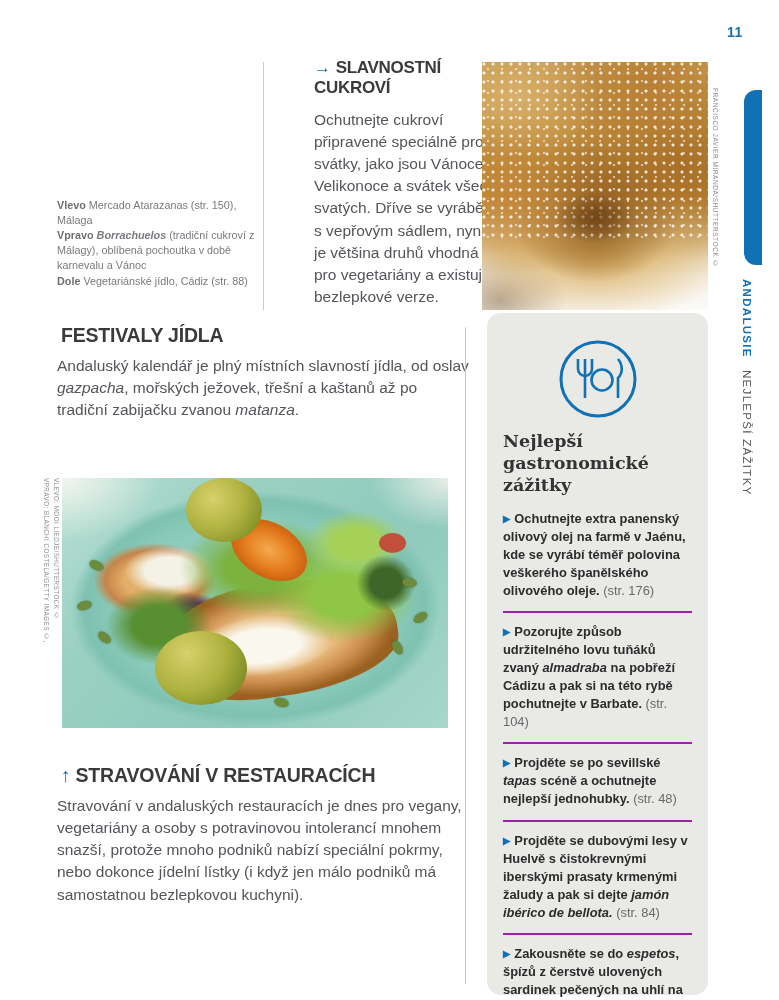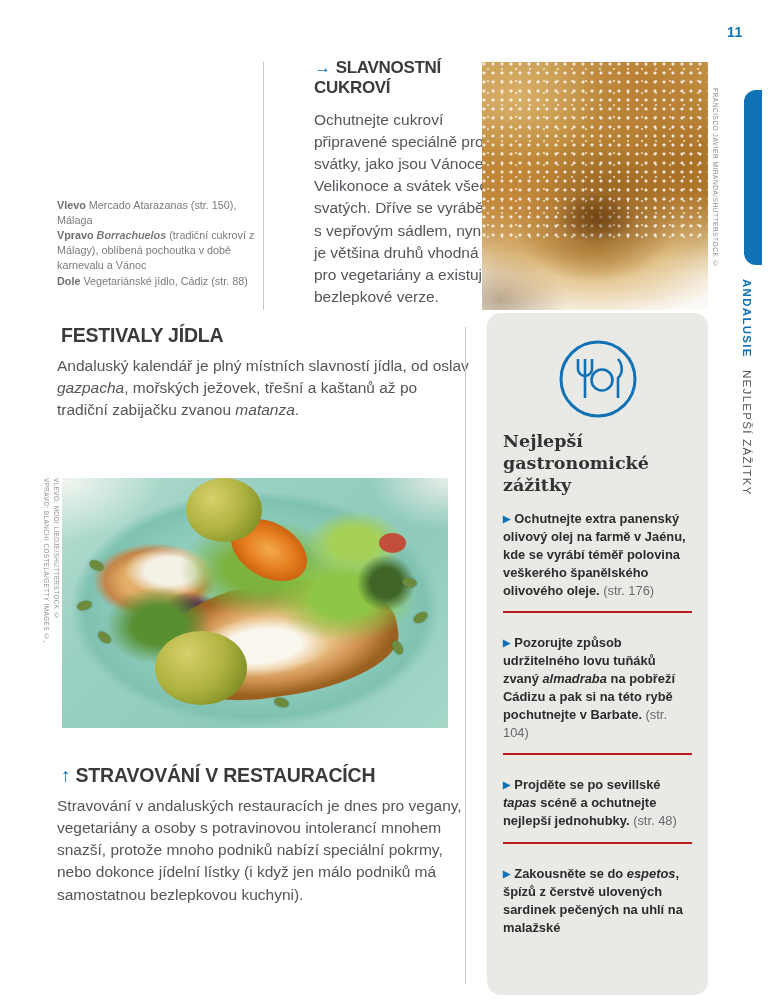--- a/index.html
+++ b/index.html
@@ -100,21 +100,21 @@
   .s3{left:9%;top:62%;transform:rotate(40deg);} .s4{left:88%;top:40%;transform:rotate(10deg);}
   .s5{left:91%;top:54%;transform:rotate(-30deg);} .s6{left:85%;top:66%;transform:rotate(60deg);}
   .s7{left:55%;top:88%;transform:rotate(15deg);}
   
   .graybox{position:absolute;left:487px;top:313px;width:221px;height:682px;background:#e9e9e6;
     border-radius:14px;box-sizing:border-box;padding:24px 16px 0;}
   .box-icon{display:block;width:84px;height:84px;margin:0 auto 10px;}
   .box-title{font-family:"DejaVu Serif",serif;font-weight:bold;font-size:17.5px;color:#333335;
     line-height:1.25;margin:0 0 13px;}
   .box-item{font-size:12.9px;line-height:1.4;color:#2c2c2e;font-weight:bold;}
-  .box-item + .box-item{border-top:2px solid #b91c1c;margin-top:11px;padding-top:21px;}
+  .box-item + .box-item{border-top:2px solid #a21caf;margin-top:11px;padding-top:10px;}
   .tri{color:#1171b5;font-size:9.5px;margin-right:4px;position:relative;top:-1px;}
   .ref{font-weight:normal;color:#68696d;}
   
   .stravovani{position:absolute;left:57px;top:764px;width:416px;}
 </style>
 </head>
 <body>
 
 <div class="page">
 
@@ -197,20 +197,23 @@
     <div class="box-item">
       <span class="tri">▶</span><span>Ochutnejte extra panenský olivový olej na farmě v Jaénu, kde se vyrábí téměř polovina veškerého španělského olivového oleje.</span><span class="it"></span><span></span><span class="it"></span><span></span><span class="ref"> (str. 176)</span>
     </div>
     <div class="box-item">
       <span class="tri">▶</span><span>Pozorujte způsob udržitelného lovu tuňáků zvaný </span><span class="it">almadraba</span><span> na pobřeží Cádizu a pak si na této rybě pochutnejte v Barbate.</span><span class="it"></span><span></span><span class="ref"> (str. 104)</span>
     </div>
     <div class="box-item">
       <span class="tri">▶</span><span>Projděte se po sevillské </span><span class="it">tapas</span><span> scéně a ochutnejte nejlepší jednohubky.</span><span class="it"></span><span></span><span class="ref"> (str. 48)</span>
     </div>
     <div class="box-item">
+      <span class="tri">▶</span><span>Projděte se dubovými lesy v Huelvě s čistokrevnými iberskými prasaty krmenými žaludy a pak si dejte </span><span class="it">jamón ibérico de bellota.</span><span></span><span class="it"></span><span></span><span class="ref"> (str. 84)</span>
+    </div>
+    <div class="box-item">
       <span class="tri">▶</span><span>Zakousněte se do </span><span class="it">espetos</span><span>, špízů z čerstvě ulovených sardinek pečených na uhlí na malažské </span>
     </div>
   </div>
 
   <div class="stravovani">
     <h2><span class="arrow">↑</span><span>STRAVOVÁNÍ V RESTAURACÍCH</span></h2>
     <p>Stravování v andaluských restauracích je dnes pro vegany, vegetariány a osoby s potravinovou intolerancí mnohem snazší, protože mnoho podniků nabízí speciální pokrmy, nebo dokonce jídelní lístky (i když jen málo podniků má samostatnou bezlepkovou kuchyni).</p>
   </div>
 
 </div>

